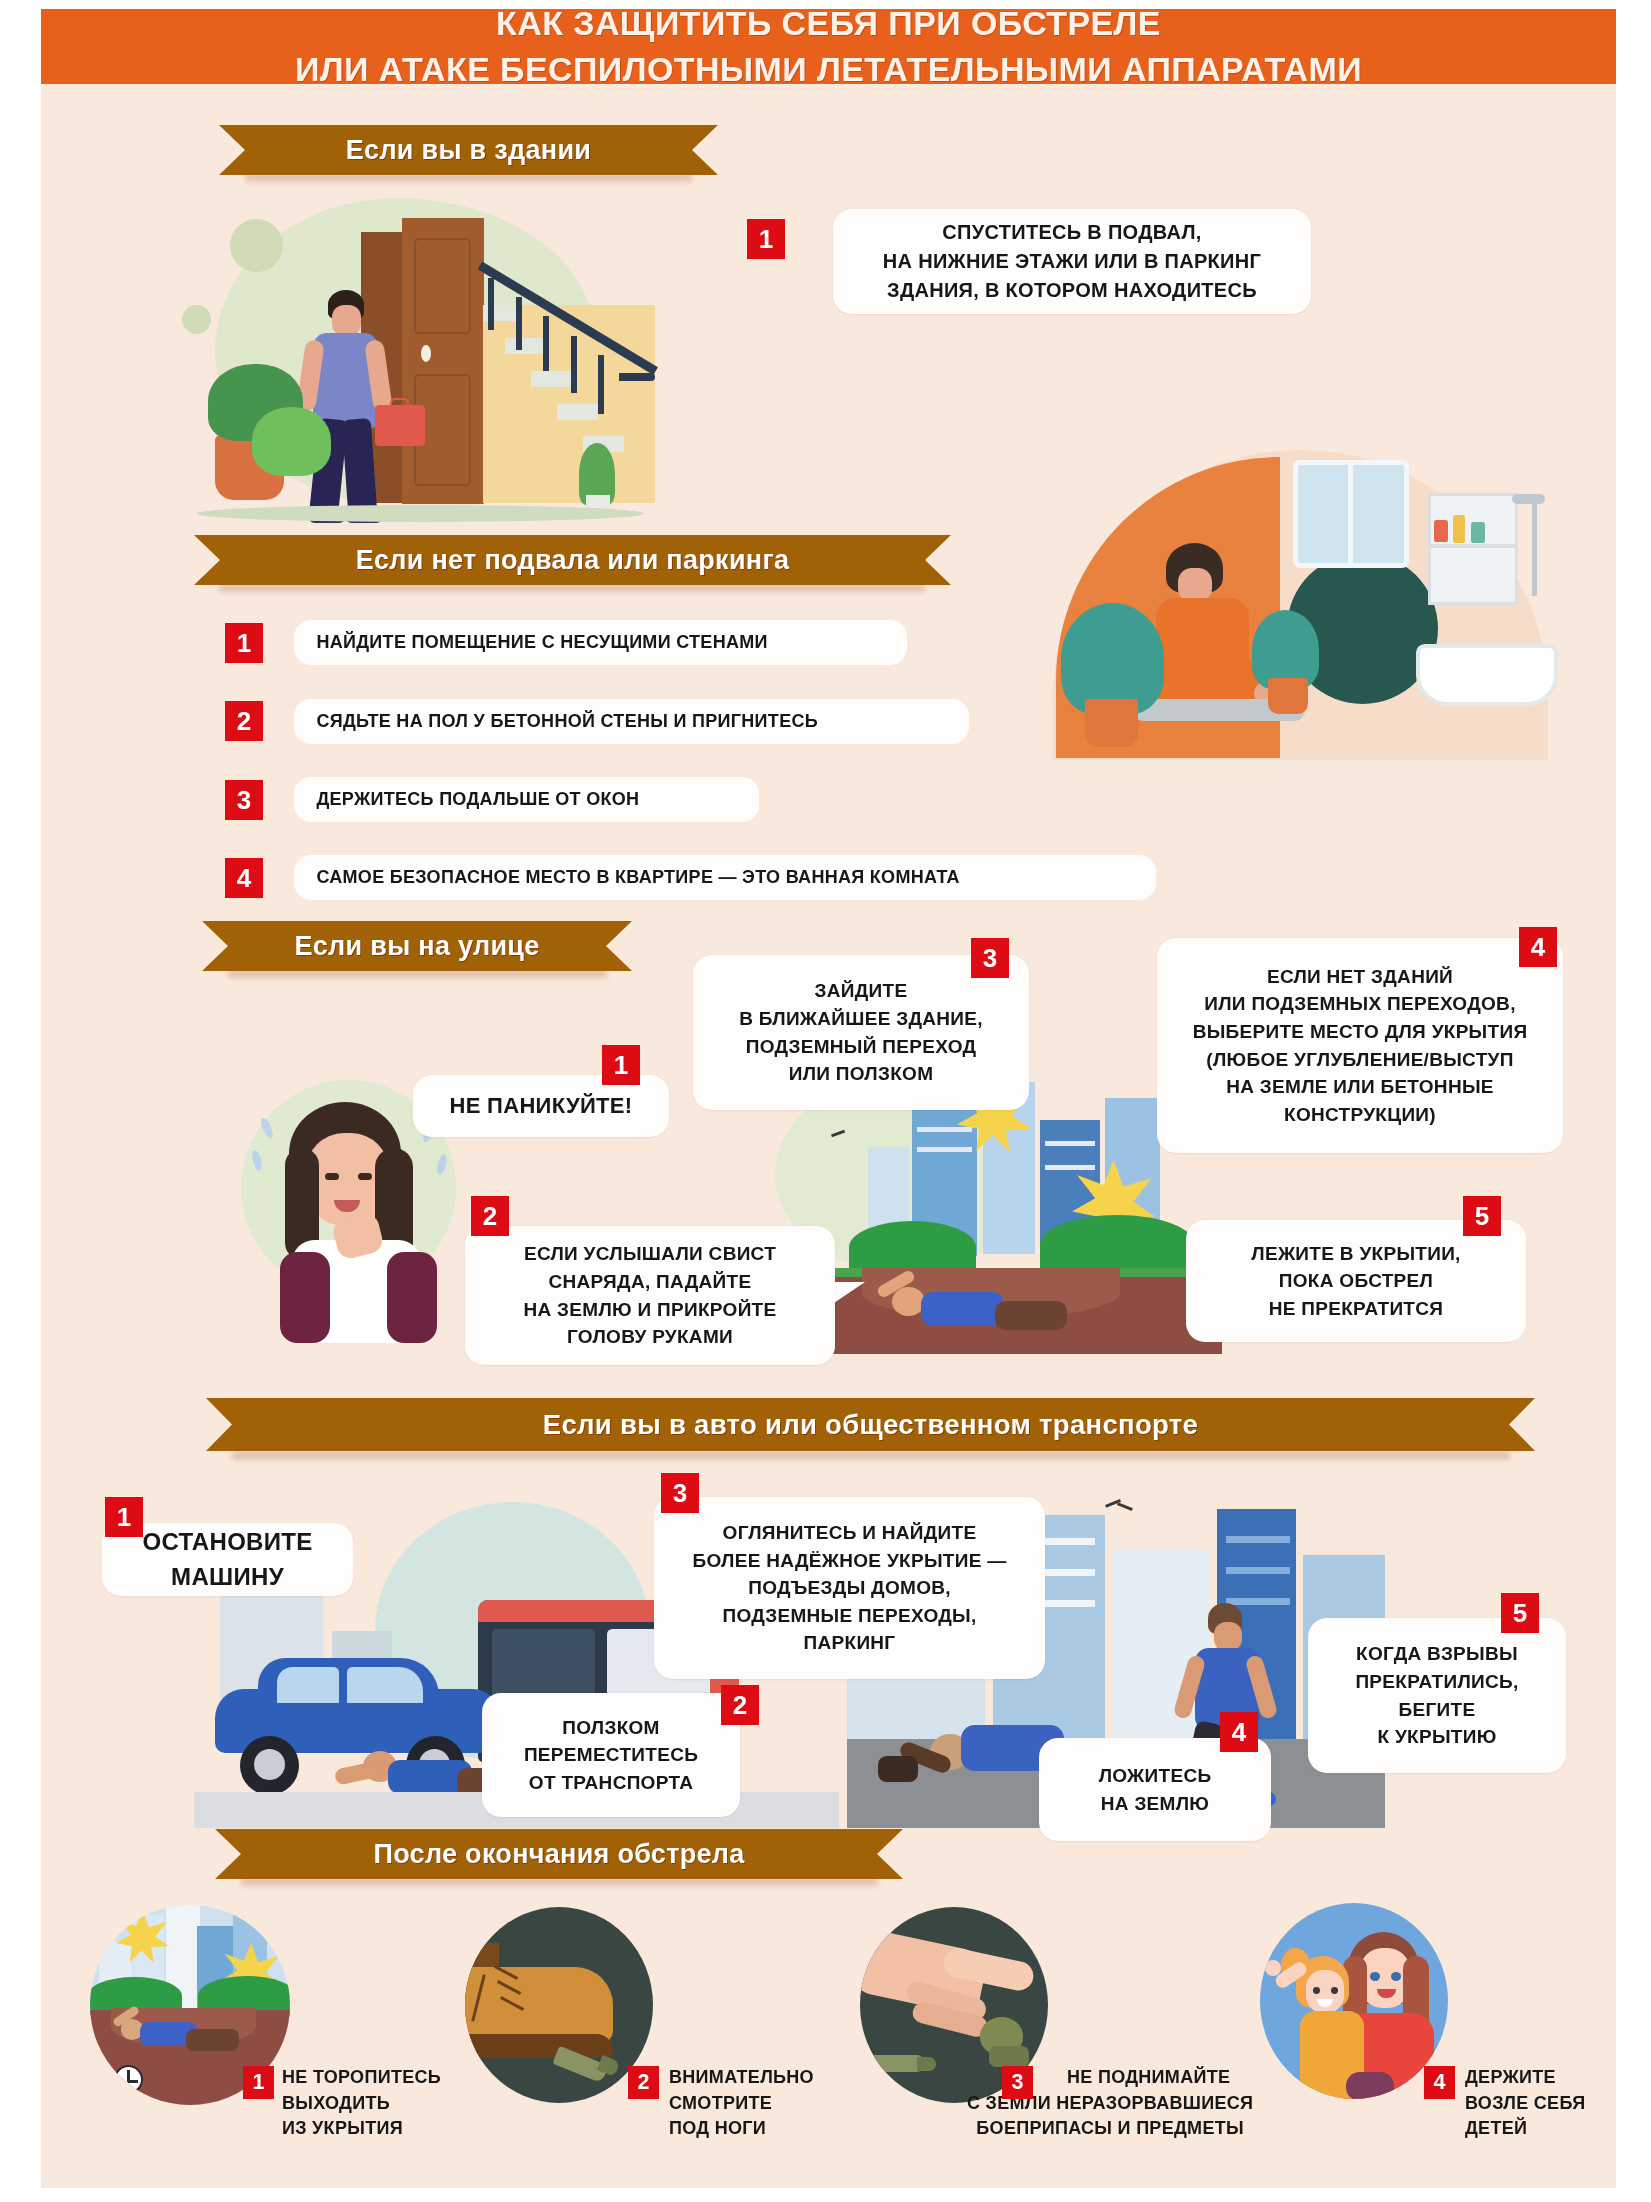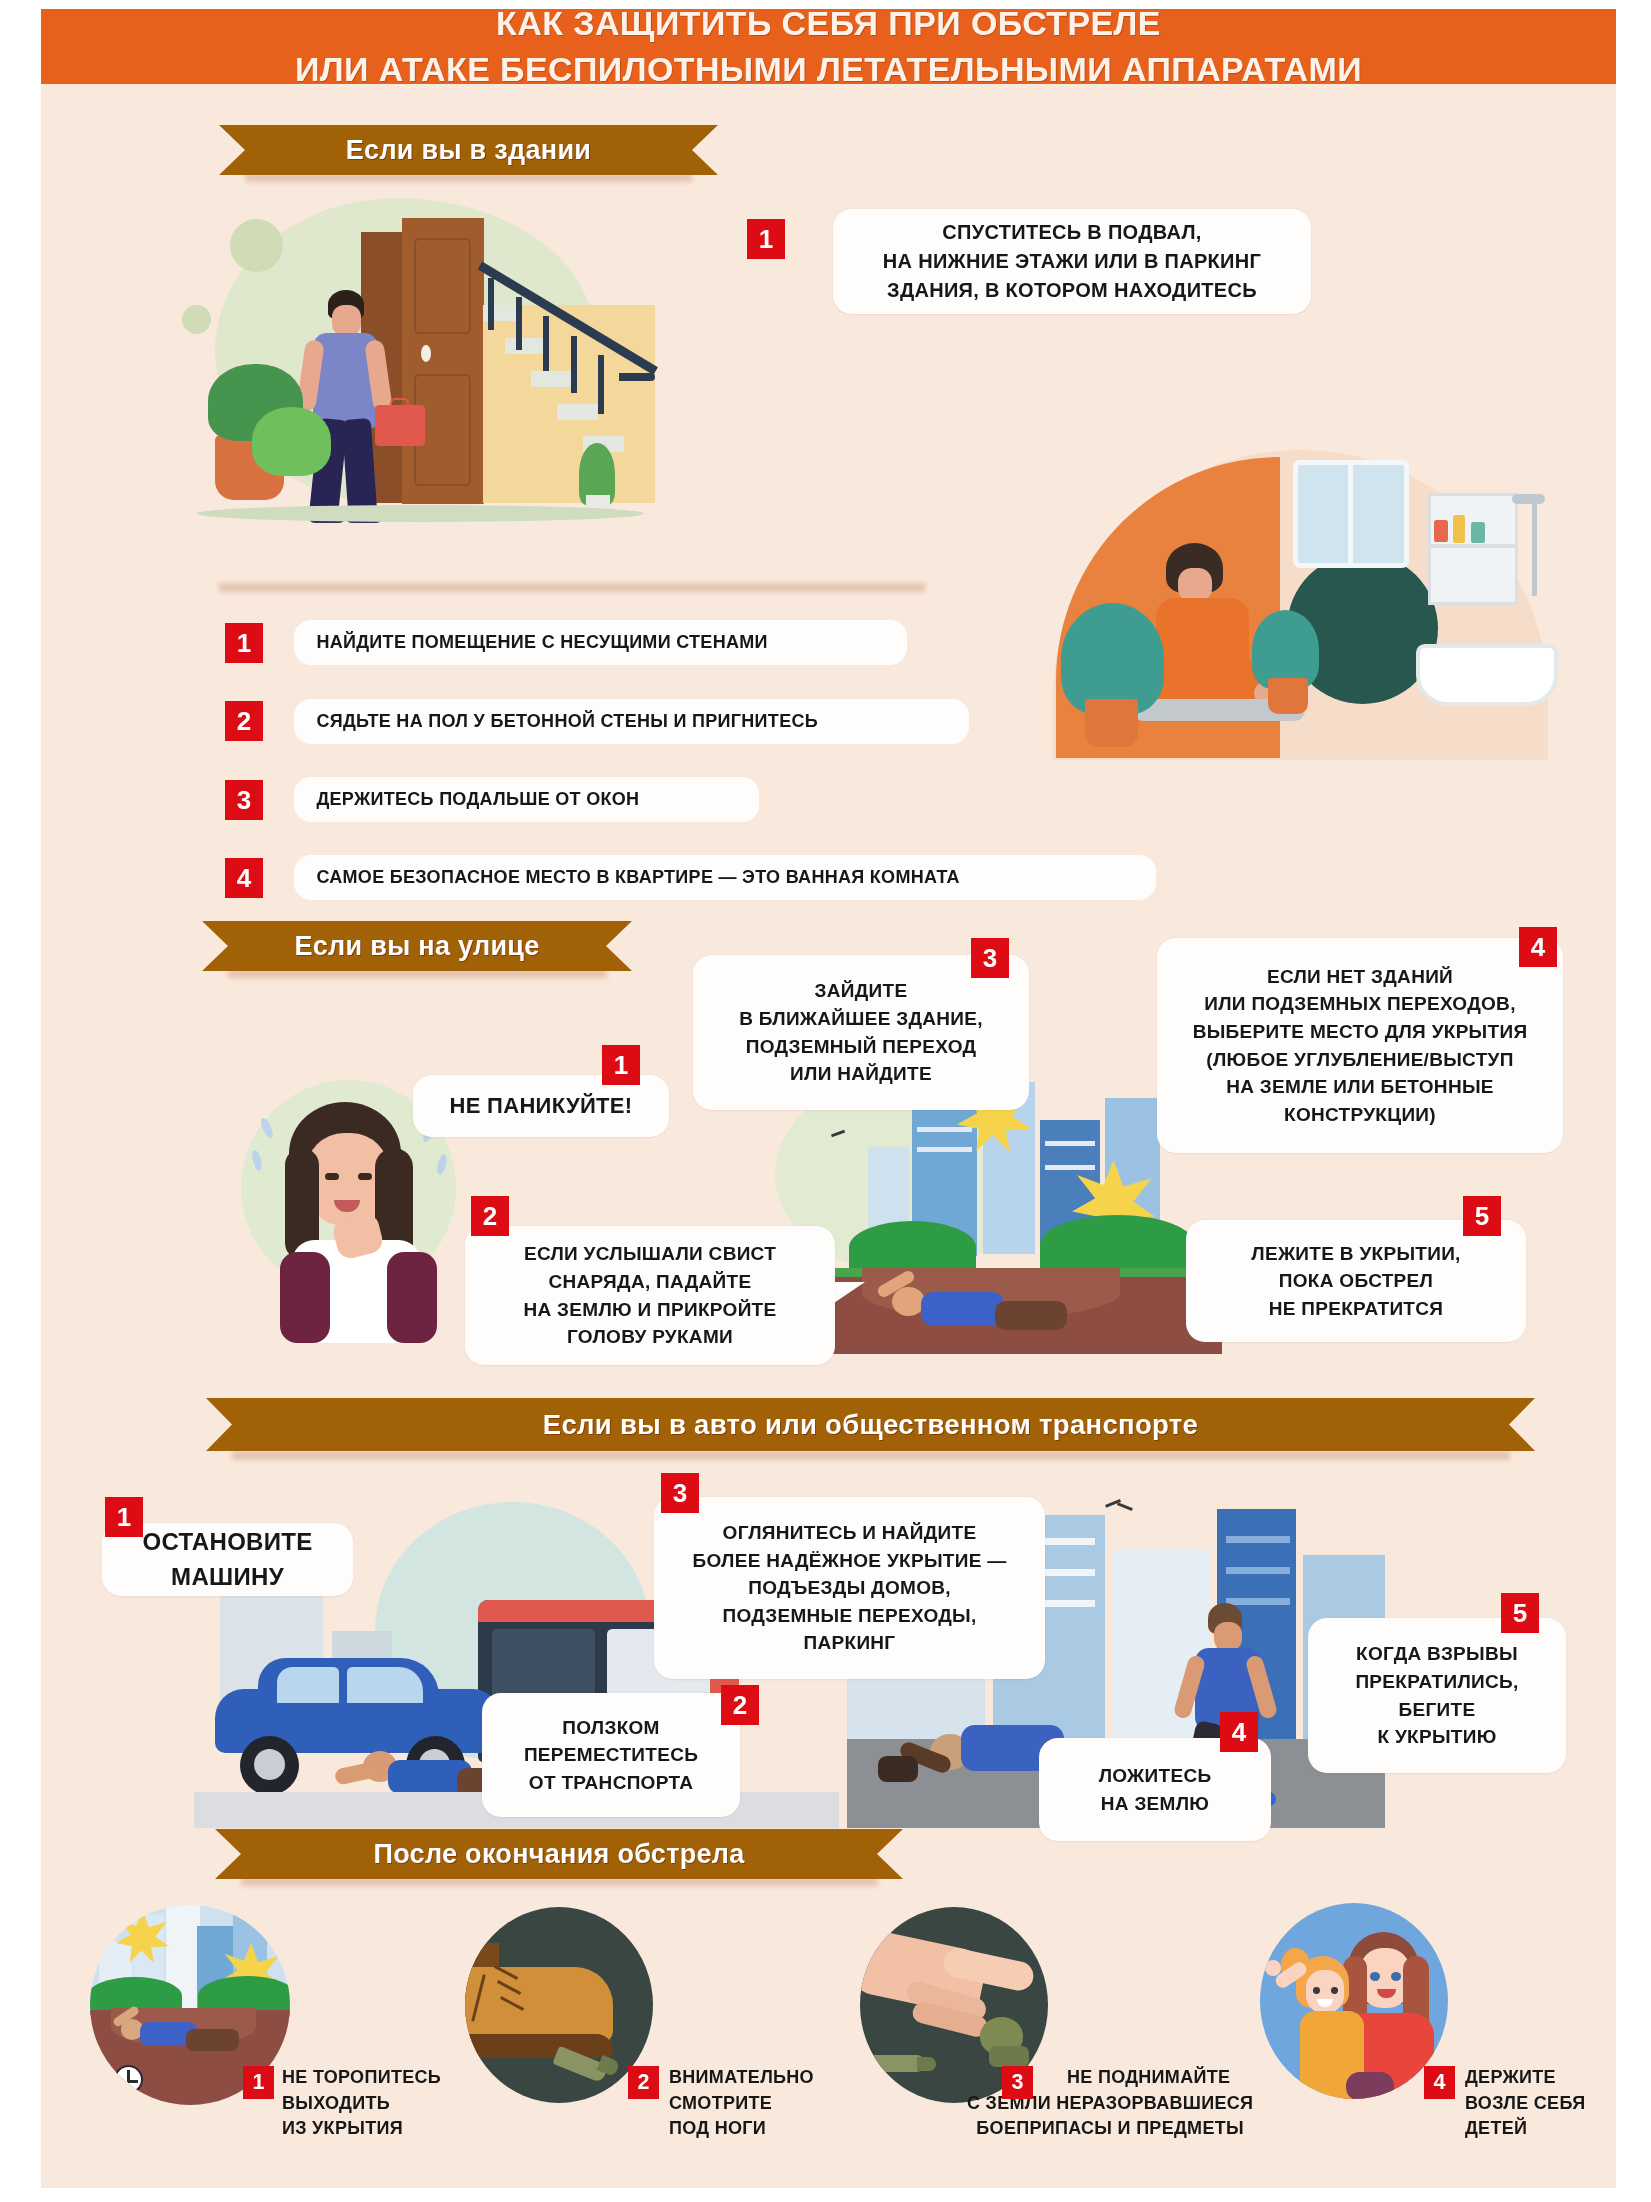--- a/index.html
+++ b/index.html
@@ -161,20 +161,23 @@
 
   <div class="num" style="left:747px; top:219px;">
     <span>1</span>
   </div>
   <div class="card" style="left:833px; top:209px; width:478px; height:105px; font-size:20px;">
     <div class="ln">СПУСТИТЕСЬ В ПОДВАЛ,</div>
     <div class="ln">НА НИЖНИЕ ЭТАЖИ ИЛИ В ПАРКИНГ</div>
     <div class="ln">ЗДАНИЯ, В КОТОРОМ НАХОДИТЕСЬ</div>
   </div>
 
+  <div class="ribbon notch-right" style="left:194px; top:535px; width:757px;">
+    <span>Если нет подвала или паркинга</span>
+  </div>
   <div class="ribbon-shadow" style="left:219px; top:583px; width:706px;"></div>
 
   <div class="illu" style="left:1037px; top:441px; width:525px; height:344px;">
     <div style="position:absolute; left:15.5px; top:8.6px; width:495px; height:310px; background:#f6ddc9; border-radius:258px 258px 0 0;"></div>
     <div style="position:absolute; left:19px; top:15.5px; width:224px; height:301px; background:#e9813f; border-radius:224px 0 0 0;"></div>
     <div style="position:absolute; left:250px; top:112px; width:151px; height:151px; background:#27574e; border-radius:50%;"></div>
 
     <div style="position:absolute; left:256px; top:19px; width:116px; height:108px; background:#cfe4ef; border:5.2px solid #f4f7fa; border-radius:6.9px;"></div>
     <div style="position:absolute; left:311px; top:19px; width:5.2px; height:108px; background:#f4f7fa;"></div>
 
@@ -296,21 +299,21 @@
     <div class="ln">НЕ ПАНИКУЙТЕ!</div>
   </div>
 
   <div class="num" style="left:971px; top:938px;">
     <span>3</span>
   </div>
   <div class="card" style="left:693px; top:955px; width:336px; height:155px; font-size:19px;">
     <div class="ln">ЗАЙДИТЕ</div>
     <div class="ln">В БЛИЖАЙШЕЕ ЗДАНИЕ,</div>
     <div class="ln">ПОДЗЕМНЫЙ ПЕРЕХОД</div>
-    <div class="ln">ИЛИ НАЙДИТЕ</div>
+    <div class="ln">ИЛИ ПОЛЗКОМ</div>
   </div>
 
   <div class="num" style="left:1519px; top:927px;">
     <span>4</span>
   </div>
   <div class="card" style="left:1157px; top:938px; width:406px; height:215px; font-size:19px;">
     <div class="ln">ЕСЛИ НЕТ ЗДАНИЙ</div>
     <div class="ln">ИЛИ ПОДЗЕМНЫХ ПЕРЕХОДОВ,</div>
     <div class="ln">ВЫБЕРИТЕ МЕСТО ДЛЯ УКРЫТИЯ</div>
     <div class="ln">(ЛЮБОЕ УГЛУБЛЕНИЕ/ВЫСТУП</div>

